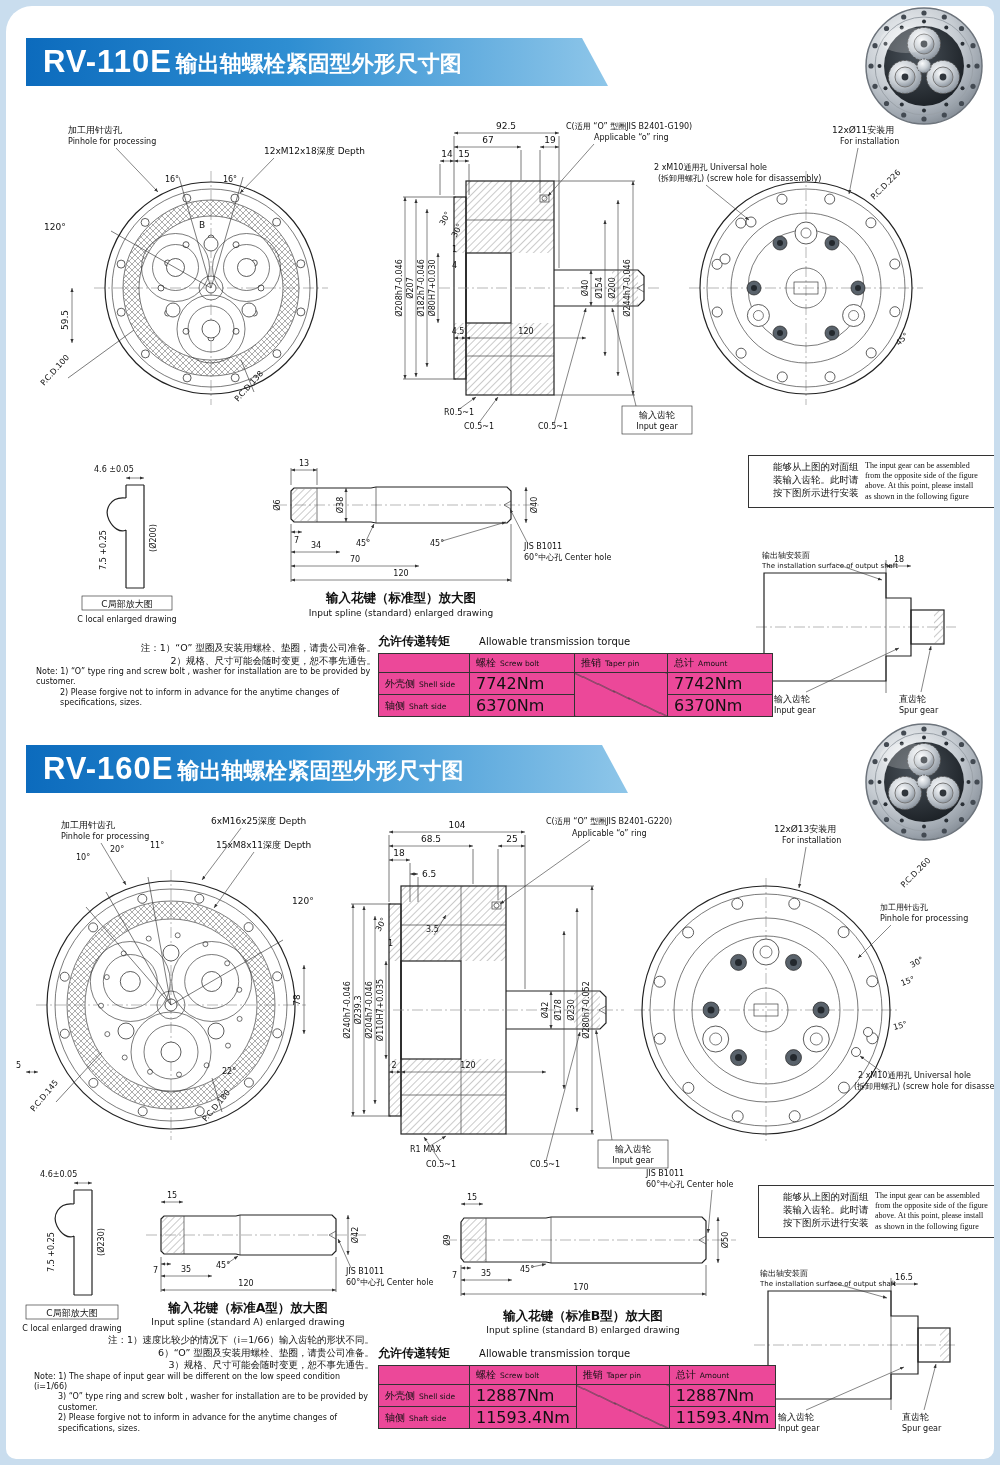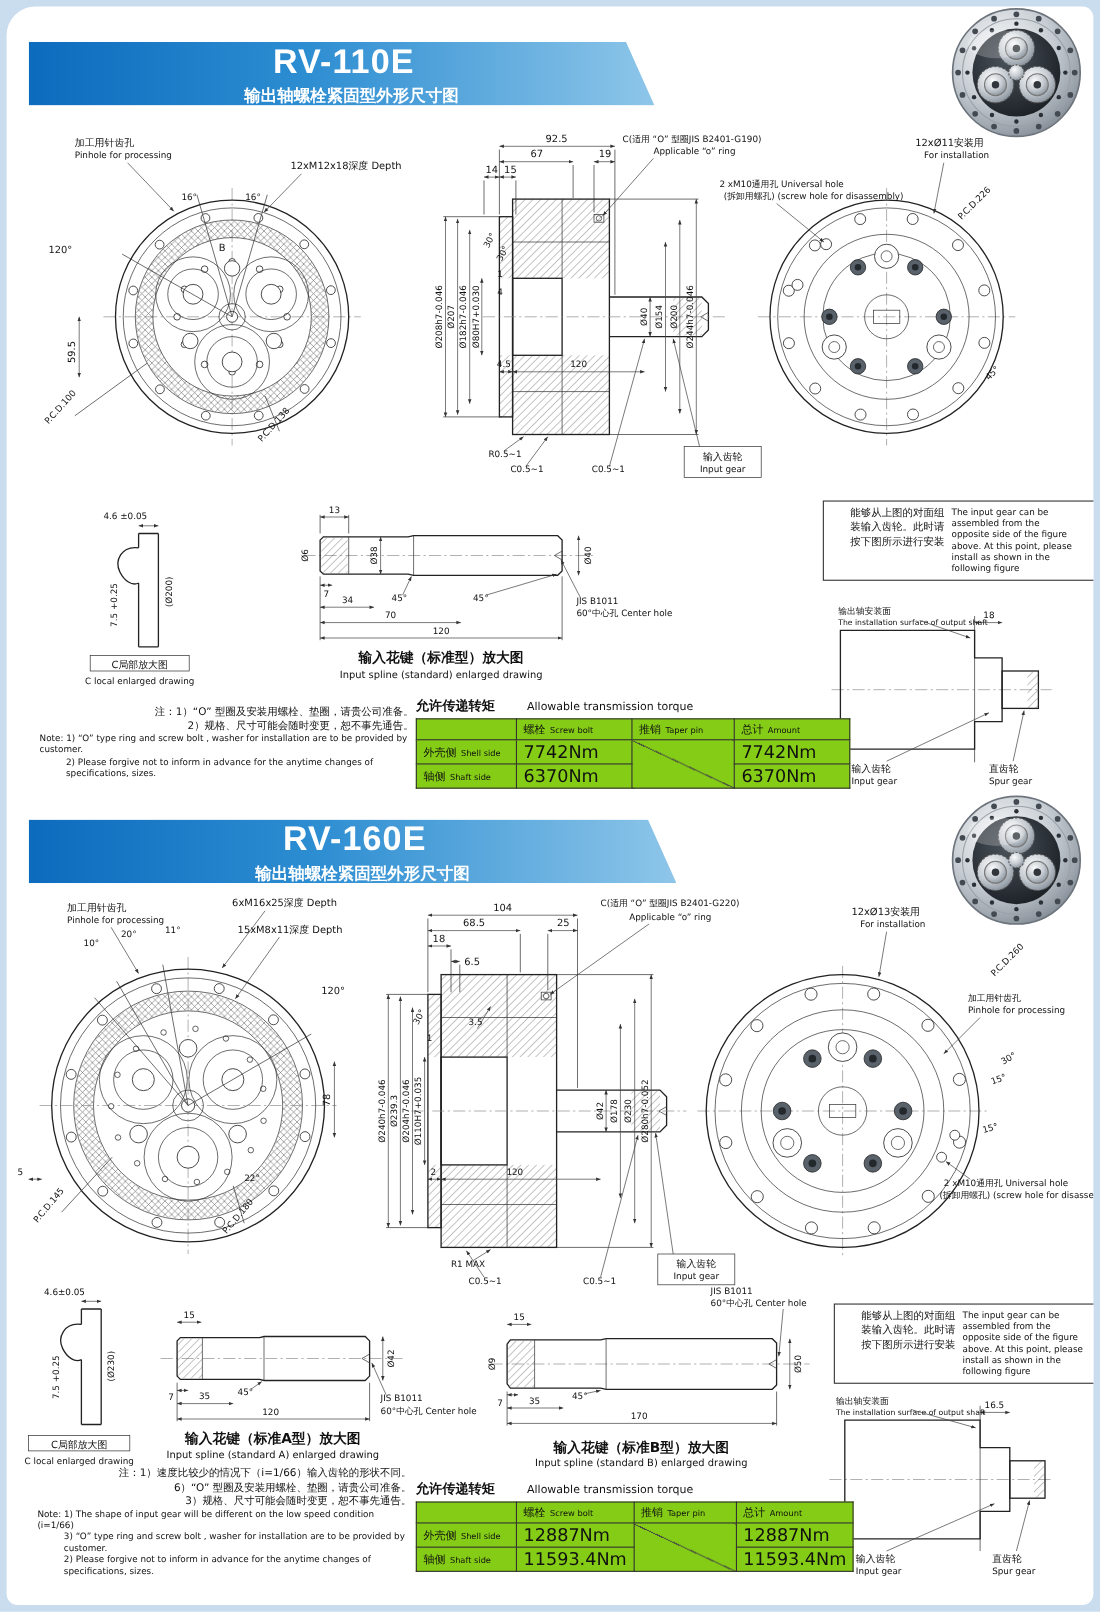--- a/index.html
+++ b/index.html
@@ -3,39 +3,39 @@
 <meta charset="utf-8">
 <style>
   html,body{margin:0;padding:0;background:#c9ddee;width:1000px;height:1465px;
     font-family:"DejaVu Sans",sans-serif;}
   .inner{position:absolute;left:6px;top:6px;width:988px;height:1453px;background:#fff;
     border-radius:26px 10px 10px 10px;overflow:hidden;}
   .sec{position:absolute;left:0;width:1000px;}
   #sec1{top:24px;height:690px;}
   #sec2{top:714px;height:739px;}
   .draw{position:absolute;left:0;top:0;}
-  .titlebar{position:absolute;height:58px;
+  .titlebar{position:absolute;height:48px;
     background:linear-gradient(90deg,#0c6bbd 0%,#2e8ed2 45%,#8ec6e9 100%);
     clip-path:polygon(0 0,calc(100% - 26px) 0,100% 100%,0 100%);
-    color:#fff;display:flex;align-items:center;padding-left:4px;z-index:3;flex-direction:column;}
+    color:#fff;display:flex;align-items:center;padding-left:17px;z-index:3;}
   .model{font-size:31px;font-weight:bold;letter-spacing:1px;font-family:"Liberation Sans",sans-serif;}
-  .subtitle{font-size:15px;font-weight:bold;margin-left:14px;margin-top:4px;text-align:right;}
+  .subtitle{font-size:22px;font-weight:bold;margin-left:4px;margin-top:4px;text-align:right;}
   .photo{position:absolute;z-index:2;}
   .infobox{position:absolute;width:258px;border:1px solid #333;background:#fff;
     display:flex;gap:6px;padding:5px 24px;box-sizing:border-box;z-index:2;}
   .ib-cn{width:86px;font-size:9.5px;line-height:1.35;color:#111;}
-  .ib-en{flex:1;font-size:8px;line-height:1.28;color:#111;}
+  .ib-en{flex:1;font-size:8px;line-height:1.28;color:#111;font-family:Liberation Serif, serif;}
   .notes{position:absolute;color:#111;width:340px;}
   .notes .cn{font-size:9.5px;line-height:1.32;text-align:right;}
   .notes .en{font-size:8px;line-height:1.3;}
   .notes .ind{padding-left:24px;}
   .torque{position:absolute;color:#111;}
   .tq-title .cnb{font-size:12px;font-weight:bold;}
   .tq-title .en{font-size:10px;margin-left:24px;}
-  table.tq{border-collapse:collapse;margin-top:3px;background:#84cc16;}
+  table.tq{border-collapse:collapse;margin-top:3px;background:#ec4899;}
   .tq td{border:1px solid #333;font-size:10px;padding:1px 6px;height:16px;color:#111;}
   .tq td .en{font-size:7.5px;margin-left:4px;}
   .tq .lblc{width:78px;}
   .tq .val{width:92px;font-size:16px;}
   .tq .slash{width:80px;background:linear-gradient(to top right,transparent 49.4%,#444 49.4%,#444 50.6%,transparent 50.6%);}
   .footer{position:absolute;top:1428px;right:16px;font-size:10.5px;color:#222;z-index:3;}
   .footer .dot{color:#d00;margin-right:4px;}
   .footer .fen{margin-left:6px;}
   
   .o{fill:none;stroke:#222;stroke-width:1.2;}

